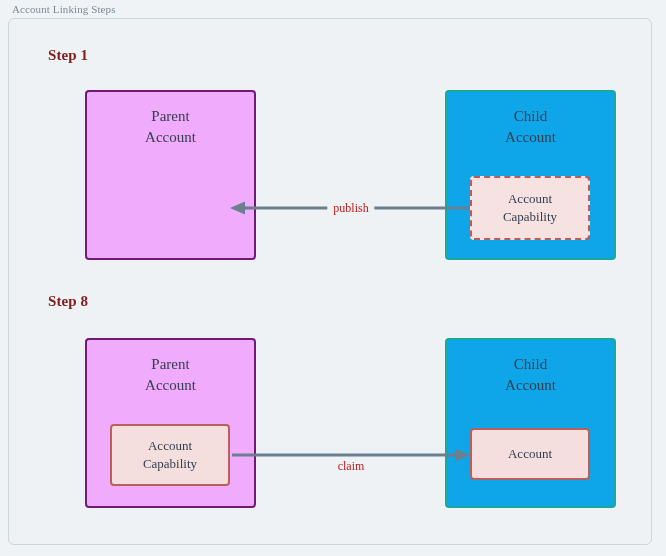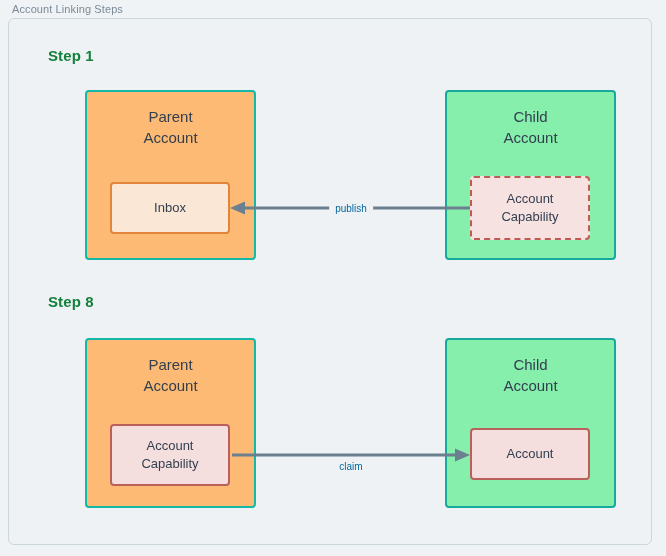--- a/index.html
+++ b/index.html
@@ -13,20 +13,21 @@
     font-family: "Liberation Sans", sans-serif;
     position: relative;
     overflow: hidden;
   }
 
   #canvas {
     position: absolute;
     left: 0; top: 0;
     width: 568px;
     height: 556px;
+    font-family: Liberation Serif, serif;
   }
 
   .figure-caption {
     position: absolute;
     left: 12px;
     top: 3px;
     font-size: 11px;
     color: #7b8a99;
     letter-spacing: 0.1px;
     white-space: nowrap;
@@ -41,37 +42,37 @@
     box-sizing: border-box;
     border: 1px solid #ccd6dd;
     border-radius: 6px;
     background: #eff2f5;
   }
 
   .step-label {
     position: absolute;
     font-size: 15px;
     font-weight: bold;
-    color: #15803d;
+    color: #7f1d1d;
     white-space: nowrap;
     letter-spacing: 0.1px;
   }
 
   
   .account-box {
     position: absolute;
     box-sizing: border-box;
     border-radius: 4px;
   }
   .account-box.parent {
-    background: #fdba74;
-    border: 2px solid #14b8a6;
+    background: #f0abfc;
+    border: 2px solid #701a75;
   }
   .account-box.child {
-    background: #86efac;
+    background: #0ea5e9;
     border: 2px solid #17a99b;
   }
   .account-title {
     position: absolute;
     left: 0;
     right: 0;
     top: 14px;
     text-align: center;
     font-size: 15px;
     line-height: 21px;
@@ -106,22 +107,22 @@
     border: 2px solid #b9605c;
   }
 
   
   .arrow-svg {
     position: absolute;
     overflow: visible;
   }
   .arrow-label {
     position: absolute;
-    font-size: 10px;
-    color: #0369a1;
+    font-size: 12px;
+    color: #b91c1c;
     background: #eff2f5;
     padding: 0 6px;
     white-space: nowrap;
     transform: translate(-50%, -50%);
   }
 </style>
 </head>
 <body>
 
 <div id="canvas">
@@ -130,23 +131,20 @@
 
   <div class="figure-frame"></div>
 
   <div class="step-label" style="left:48px; top:47px;">Step 1</div>
 
   <div class="account-box parent" style="left:85px; top:90px; width:171px; height:170px;">
     <div class="account-title">Parent
 Account</div>
   </div>
 
-  <div class="inner-box inbox" style="left:110px; top:182px; width:120px; height:52px;">
-    <span>Inbox</span>
-  </div>
 
   <div class="account-box child" style="left:445px; top:90px; width:171px; height:170px;">
     <div class="account-title">Child
 Account</div>
   </div>
 
   <div class="inner-box capability-dashed" style="left:470px; top:176px; width:120px; height:64px;">
     <span>Account
 Capability</span>
   </div>

